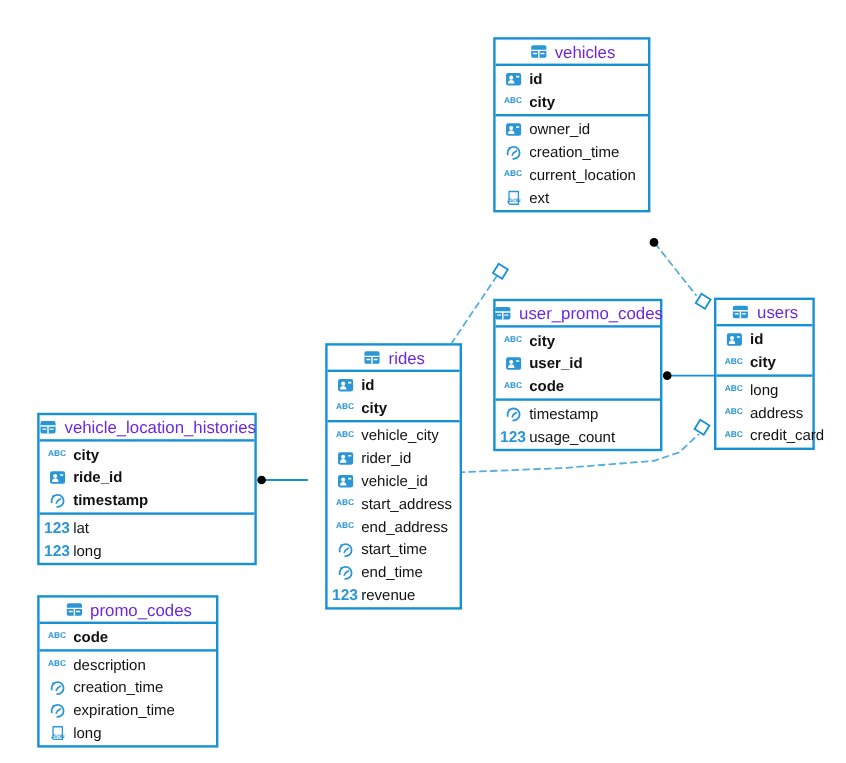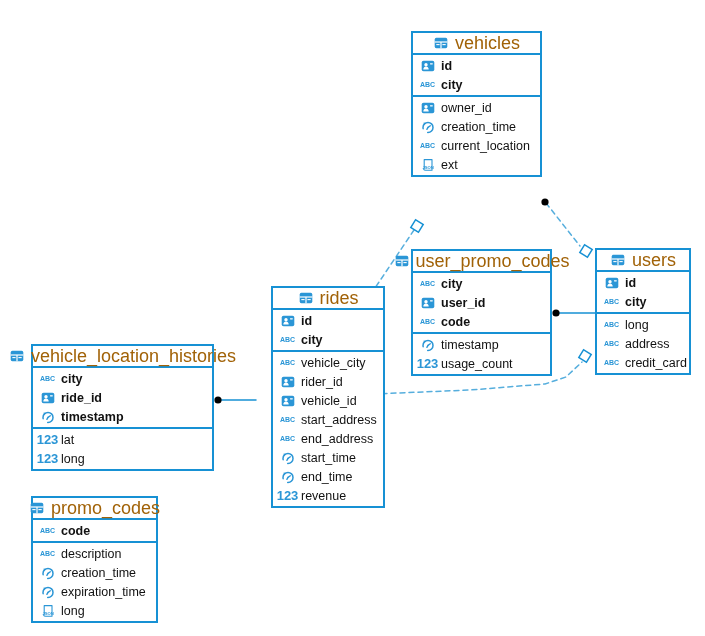--- a/index.html
+++ b/index.html
@@ -9,21 +9,21 @@
   }
   #edges{position:absolute;left:0;top:0;width:705px;height:636px;}
   .erd-table{
     position:absolute;background:#fff;border:2px solid #1791d4;
     box-sizing:border-box;color:#111;font-size:12.5px;cursor:default;
   }
   .erd-header{
     height:20px;display:flex;align-items:center;justify-content:center;gap:5px;
     border-bottom:2px solid #1791d4;white-space:nowrap;padding:0 4px;
   }
-  .erd-header .tname{font-size:18px;color:#a16207;}
+  .erd-header .tname{font-size:14px;color:#6d28d9;}
   .erd-section-key{border-bottom:2px solid #1791d4;padding:1px 0;}
   .erd-section-body{padding:1px 0;}
   .erd-row{
     height:19px;display:flex;align-items:center;gap:5px;padding:0 6px;white-space:nowrap;
   }
   .erd-row.key .flabel{font-weight:700;}
   .flabel{color:#111;}
   .ticon{flex:0 0 auto;display:inline-flex;align-items:center;justify-content:center;width:17px;}
   .ticon.texticon{
     font-size:7px;font-weight:700;color:#2b96d6;letter-spacing:0;line-height:1;
@@ -174,21 +174,21 @@
               </svg>
             </span>
             <span class="flabel">timestamp</span>
           </div>
           <div class="erd-row">
             <span class="ticon numicon">123</span>
             <span class="flabel">usage_count</span>
           </div>
         </div>
       </div>
-      <div class="erd-table" style="left: 595px; top: 248px; width: 96px;">
+      <div class="erd-table" style="left: 595px; top: 248px; width: 84px;">
         <div class="erd-header">
           <span class="ticon">
             <svg width="14" height="14" viewBox="0 0 14 14">
               <rect x="0.7" y="1.8" width="12.6" height="10.4" rx="1.6" fill="#2b96d6"></rect>
              <line x1="0.7" y1="6" x2="13.3" y2="6" stroke="#fff" stroke-width="1.2"></line>
              <line x1="7" y1="6" x2="7" y2="12.2" stroke="#fff" stroke-width="1.2"></line>
              <line x1="2.3" y1="8.6" x2="5.6" y2="8.6" stroke="#fff" stroke-width="1.1"></line>
              <line x1="8.4" y1="8.6" x2="11.7" y2="8.6" stroke="#fff" stroke-width="1.1"></line>
             </svg>
           </span>
@@ -364,21 +364,21 @@
           <div class="erd-row">
             <span class="ticon numicon">123</span>
             <span class="flabel">lat</span>
           </div>
           <div class="erd-row">
             <span class="ticon numicon">123</span>
             <span class="flabel">long</span>
           </div>
         </div>
       </div>
-      <div class="erd-table" style="left: 31px; top: 496px; width: 127px;">
+      <div class="erd-table" style="left: 31px; top: 496px; width: 151px;">
         <div class="erd-header">
           <span class="ticon">
             <svg width="14" height="14" viewBox="0 0 14 14">
               <rect x="0.7" y="1.8" width="12.6" height="10.4" rx="1.6" fill="#2b96d6"></rect>
              <line x1="0.7" y1="6" x2="13.3" y2="6" stroke="#fff" stroke-width="1.2"></line>
              <line x1="7" y1="6" x2="7" y2="12.2" stroke="#fff" stroke-width="1.2"></line>
              <line x1="2.3" y1="8.6" x2="5.6" y2="8.6" stroke="#fff" stroke-width="1.1"></line>
              <line x1="8.4" y1="8.6" x2="11.7" y2="8.6" stroke="#fff" stroke-width="1.1"></line>
             </svg>
           </span>

